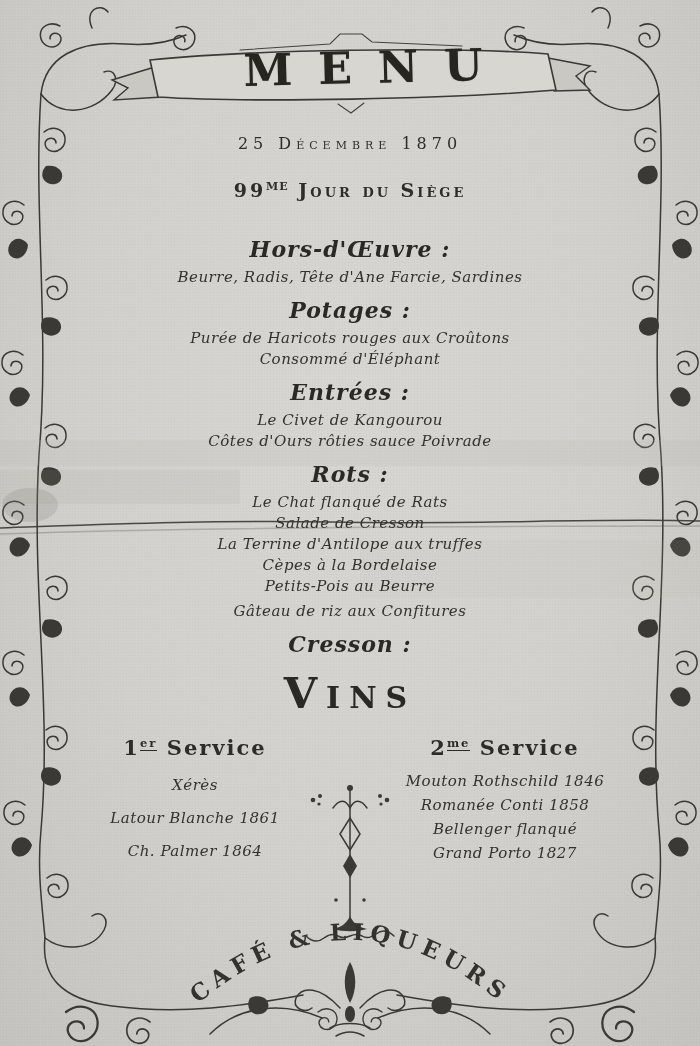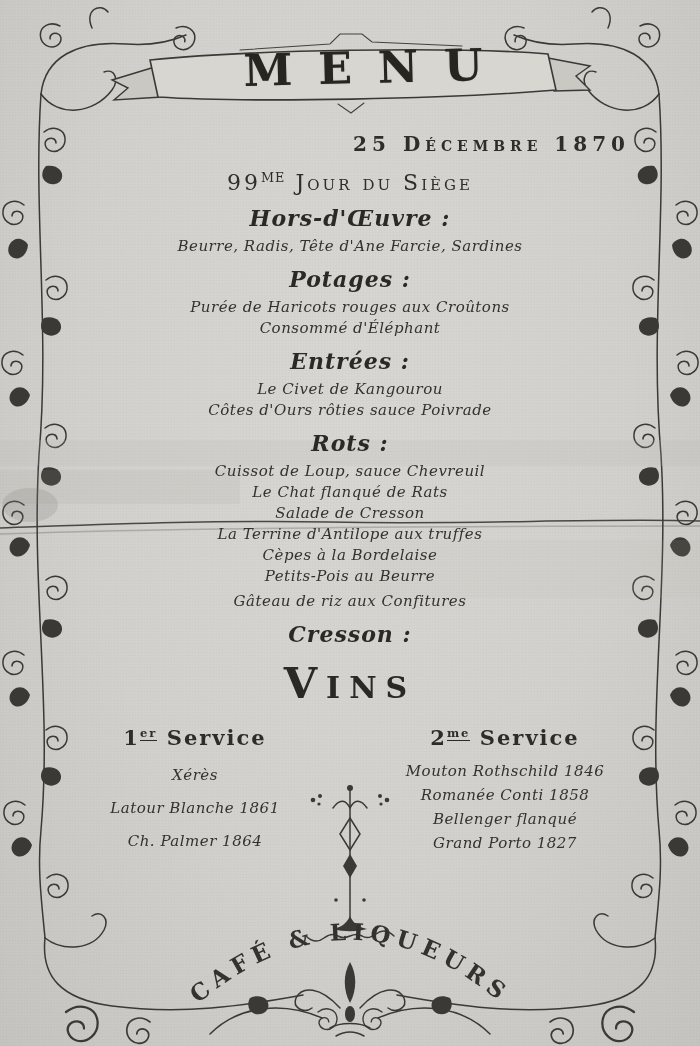--- a/index.html
+++ b/index.html
@@ -19,25 +19,25 @@
   .stthin{stroke:#45433f;fill:none;stroke-width:1.1;stroke-linecap:round;}
   .fl{fill:#3b3935;stroke:none;}
   .arcText{font-family:"DejaVu Serif","Liberation Serif",serif;font-weight:700;
     font-size:23px;letter-spacing:6px;fill:#34322e;}
   .menu-title{
     position:absolute;top:42px;left:0;width:100%;text-align:center;
     font-size:44px;font-weight:bold;letter-spacing:26px;padding-left:26px;
     transform:rotate(-1.4deg);color:#272520;text-shadow:0 0 1px rgba(40,38,34,.4);
   }
   .content{position:absolute;top:134px;left:70px;width:560px;text-align:center;}
-  .date{font-size:20px;line-height:20px;font-weight:bold;font-variant:small-caps;letter-spacing:5px;text-align:right;}
-  .siege{font-size:22px;line-height:25px;font-weight:normal;font-variant:small-caps;letter-spacing:3px;margin-top:11px;}
+  .date{font-size:16px;line-height:20px;font-weight:normal;font-variant:small-caps;letter-spacing:5px;}
+  .siege{font-size:19px;line-height:25px;font-weight:bold;font-variant:small-caps;letter-spacing:3px;margin-top:20px;}
   .sup{font-size:58%;vertical-align:super;text-transform:uppercase;letter-spacing:1px;}
   .sec-h{font-size:22px;line-height:28px;font-weight:bold;font-style:italic;letter-spacing:1px;margin-top:8px;color:#2b2925;}
-  .sec-h.first{margin-top:9px;}
+  .sec-h.first{margin-top:32px;}
   .items{margin-top:4px;}
   .mi{font-size:15px;line-height:21px;font-weight:normal;font-style:italic;letter-spacing:.5px;color:#34322d;}
   .vins{margin-top:14px;font-size:43px;line-height:42px;font-weight:bold;font-variant:small-caps;letter-spacing:9px;color:#2b2925;}
   .services{display:flex;justify-content:space-between;margin-top:20px;}
   .svc{width:250px;}
   .svc-label{font-size:21px;line-height:27px;font-weight:bold;letter-spacing:2px;color:#2e2c28;}
   .svc-sup{font-size:55%;vertical-align:super;border-bottom:1.5px solid #2e2c28;line-height:1;}
   .svc-items{margin-top:8px;}
   .svc-items.l .mi{line-height:33px;}
   .svc-items.r .mi{line-height:24px;}
@@ -168,21 +168,20 @@
     </div>
 
     <div class="sec-h">Entrées :</div>
     <div class="items">
       <div class="mi">Le Civet de Kangourou</div>
       <div class="mi">Côtes d'Ours rôties sauce Poivrade</div>
     </div>
 
     <div class="sec-h">Rots :</div>
     <div class="items">
-      <div class="mi">Cuissot de Loup, sauce Chevreuil</div>
       <div class="mi">Le Chat flanqué de Rats</div>
       <div class="mi">Salade de Cresson</div>
       <div class="mi">La Terrine d'Antilope aux truffes</div>
       <div class="mi">Cèpes à la Bordelaise</div>
       <div class="mi">Petits-Pois au Beurre</div>
     </div>
 
     <div class="items">
       <div class="mi">Gâteau de riz aux Confitures</div>
     </div>

